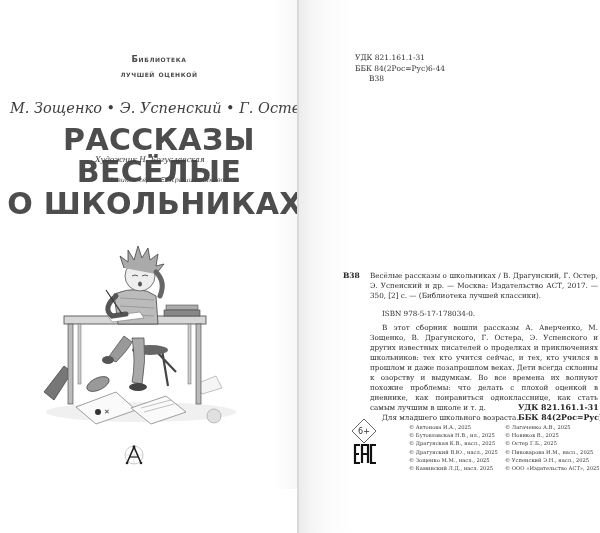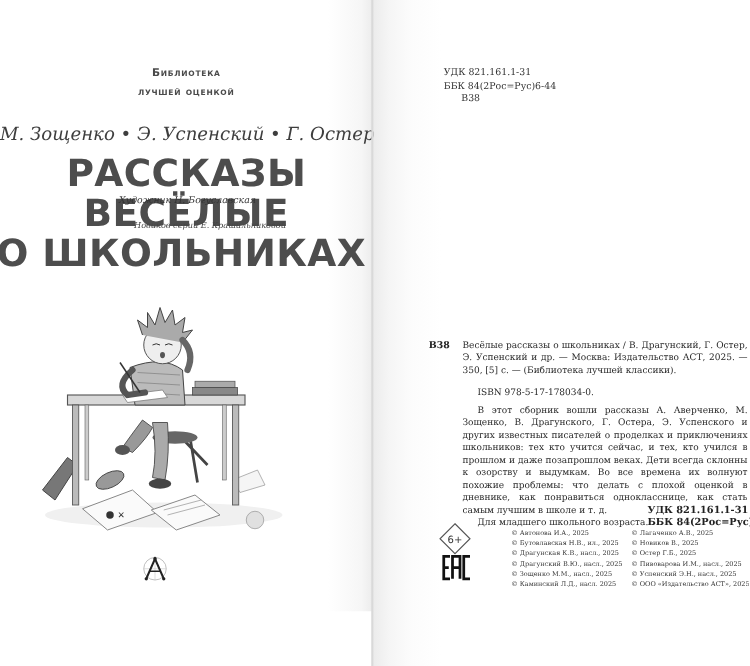--- a/index.html
+++ b/index.html
@@ -2,21 +2,21 @@
 <html><head>
   <meta charset="utf-8">
   <style>
     * { margin: 0; padding: 0; box-sizing: border-box; }
     html, body { width: 600px; height: 533px; overflow: hidden; background: #ffffff; }
     body { position: relative; font-family: "DejaVu Serif", serif; color: #222; }
 
     .spread { position: absolute; inset: 0; width: 600px; height: 533px; }
 
     .page-left {
-      position: absolute; left: 0; top: 0; width: 298px; height: 489px;
+      position: absolute; left: 10px; top: 0; width: 298px; height: 489px;
       background: linear-gradient(to right, #ffffff 0%, #ffffff 88%, #f6f6f6 97%, #ececec 100%);
       padding-left: 42px;
     }
     .spine {
       position: absolute; left: 297px; top: 0; width: 2px; height: 533px;
       background: #d9d9d9;
     }
     .page-right {
       position: absolute; left: 299px; top: 0; width: 301px; height: 533px;
       background: linear-gradient(to right, #ececec 0%, #f5f5f5 4%, #fcfcfc 10%, #ffffff 18%, #ffffff 100%);
@@ -176,21 +176,21 @@
     <div>УДК 821.161.1-31</div>
     <div>ББК 84(2Рос=Рус)6-44</div>
     <div class="b38">В38</div>
   </div>
 
   <div class="artist">Художник Н. Богуславская</div>
   <div class="design">Новиков серии Е. Крашильниковой</div>
 
   <div class="b38-label">В38</div>
   <div class="biblio">
-    <div>Весёлые рассказы о школьниках / В. Драгунский, Г. Остер, Э. Успенский и др. — Москва: Издательство АСТ, 2025. — 350, [5] с. — (Библиотека лучшей классики).</div>
+    <div>Весёлые рассказы о школьниках / В. Драгунский, Г. Остер, Э. Успенский и др. — Москва: Издательство АСТ, 2017. — 350, [2] с. — (Библиотека лучшей классики).</div>
     <div class="isbn" style="text-indent:12px">ISBN 978-5-17-178034-0.</div>
     <div class="annotation" style="margin-left:0">В этот сборник вошли рассказы А. Аверченко, М. Зощенко, В. Драгунского, Г. Остера, Э. Успенского и других известных писателей о проделках и приключениях школьников: тех кто учится сейчас, и тех, кто учился в прошлом и даже позапрошлом веках. Дети всегда склонны к озорству и выдумкам. Во все времена их волнуют похожие проблемы: что делать с плохой оценкой в дневнике, как понравиться однокласснице, как стать самым лучшим в школе и т. д.</div>
     <div class="audience" style="margin-left:0">Для младшего школьного возраста.</div>
   </div>
 
   <div class="udk-bottom">
     <div>УДК 821.161.1-31</div>
     <div>ББК 84(2Рос=Рус)6-44</div>
   </div>
 

